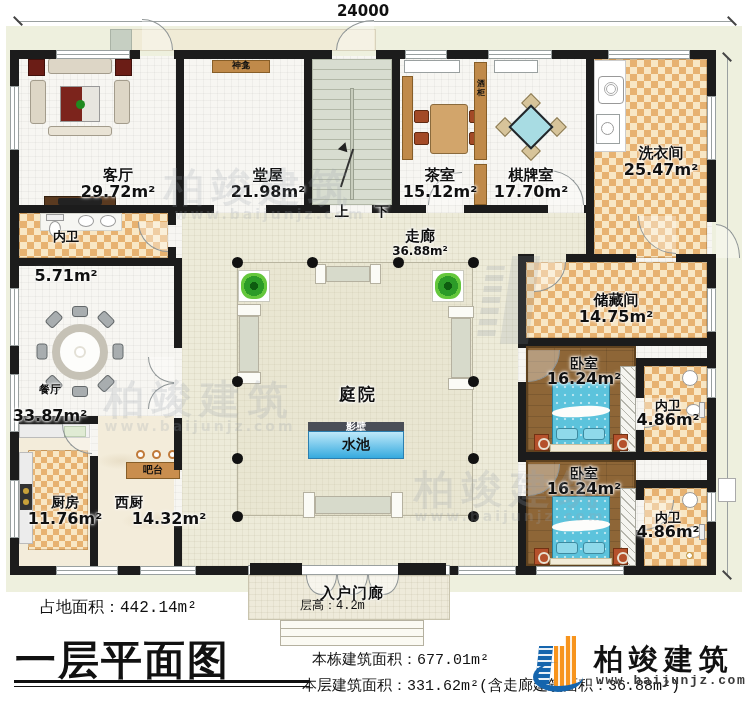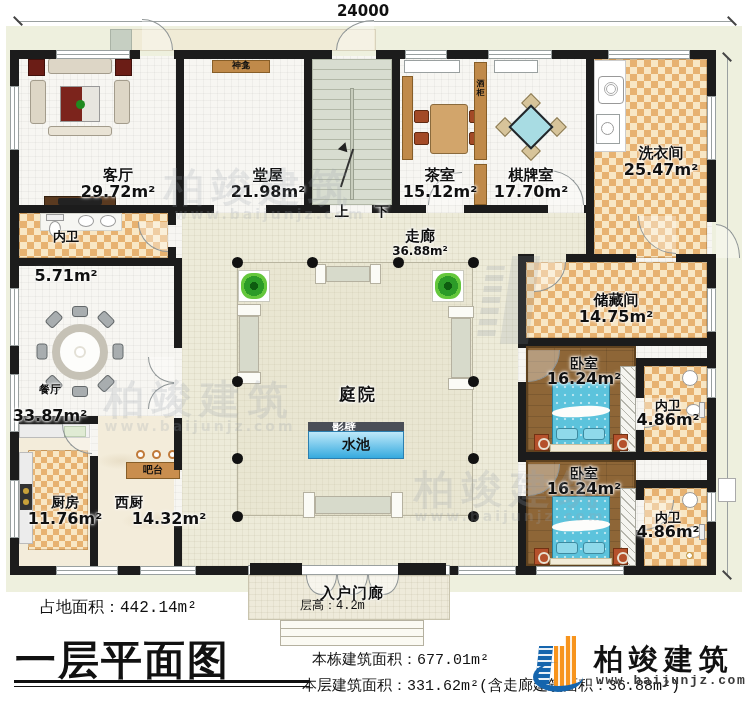--- a/index.html
+++ b/index.html
@@ -21,21 +21,21 @@
   .marble{background:#f3ecda;background-image:radial-gradient(ellipse 40px 14px at 30% 30%,rgba(200,180,140,.25),transparent 60%),radial-gradient(ellipse 50px 16px at 70% 70%,rgba(200,180,140,.25),transparent 60%);}
   .wood{background:#8e6637;border:2px solid #5f421f;
     background-image:repeating-linear-gradient(0deg,rgba(0,0,0,.12) 0 1px,transparent 1px 11px),
                      repeating-linear-gradient(90deg,rgba(0,0,0,.10) 0 1px,transparent 1px 26px);}
   .w{background:#1c1c1c;}
   .winh{background:#fff;border:1px solid #99a0a0;
     background-image:linear-gradient(180deg,transparent 44%,#99a0a0 44%,#99a0a0 56%,transparent 56%);}
   .winv{background:#fff;border:1px solid #99a0a0;
     background-image:linear-gradient(90deg,transparent 44%,#99a0a0 44%,#99a0a0 56%,transparent 56%);}
   .arc{border:1.5px solid #8f9596;background:rgba(255,255,255,.35);}
-  .lbl{transform:translateX(-50%);text-align:left;font-weight:700;color:#101010;white-space:nowrap;line-height:1.05;
+  .lbl{transform:translateX(-50%);text-align:center;font-weight:700;color:#101010;white-space:nowrap;line-height:1.05;
        text-shadow:0 0 2px #fff,0 0 3px #fff,0 0 4px rgba(255,255,255,.9);}
   .col{width:11px;height:11px;border-radius:50%;background:#111;}
   .cap{background:#fbfbf6;border:1px solid #b5b1a0;}
   .bridge{background:#d7dacb;border:1px solid #b5b1a0;}
   .plant{background:#fff;border:1px solid #c9c9bd;}
   .plant .bush{position:absolute;left:2px;top:2px;width:26px;height:26px;border-radius:42%;
       background:radial-gradient(circle at 50% 50%,#0e5c10 0 22%,#2c9b28 22% 55%,#64c73c 55% 78%,rgba(100,199,60,.25) 78%);}
   .cab{background:#c08a4a;border:1px solid #875e28;}
   .furn{background:#ddd6c6;border:1px solid #a39c8c;border-radius:3px;}
   .chairg{background:#a8adaf;border:1px solid #63686a;border-radius:3px;}
@@ -121,21 +121,21 @@
   <div class="abs col" style="left:468px;top:511px;"></div>
 
   <div class="abs plant" style="left:238px;top:270px;width:32px;height:32px;">
       <div class="bush"></div>
     </div>
   <div class="abs plant" style="left:432px;top:270px;width:32px;height:32px;">
       <div class="bush"></div>
     </div>
 
   <div class="abs" style="left:308px;top:422px;width:96px;height:9px;background:#4a4e57;"></div>
-  <div class="abs lbl" style="left:344px;top:422px;font-size:12px;color:#fff;text-shadow:none;">影壁</div>
+  <div class="abs lbl" style="left:356px;top:422px;font-size:10px;color:#fff;text-shadow:none;">影壁</div>
   <div class="abs" style="left:308px;top:431px;width:96px;height:28px;background:linear-gradient(180deg,#bfe9fa,#35aade);border:1px solid #2b7fb0;"></div>
   <div class="abs lbl" style="left:356px;top:437px;font-size:14px;text-shadow:none;">水池</div>
 
   <div class="abs" style="left:60px;top:86px;width:40px;height:36px;background:linear-gradient(90deg,#7c241c 0 55%,#e7e5df 55%);border:1px solid #999;"></div>
   <div class="abs" style="left:76px;top:100px;width:9px;height:9px;border-radius:50%;background:#1f8a1f;"></div>
   <div class="abs furn" style="left:48px;top:58px;width:64px;height:16px;"></div>
   <div class="abs furn" style="left:30px;top:80px;width:16px;height:44px;"></div>
   <div class="abs furn" style="left:114px;top:80px;width:16px;height:44px;"></div>
   <div class="abs furn" style="left:48px;top:126px;width:64px;height:10px;background:#e9e3d5;"></div>
   <div class="abs" style="left:28px;top:59px;width:17px;height:17px;background:#6b1d16;border:1px solid #40100b;"></div>

